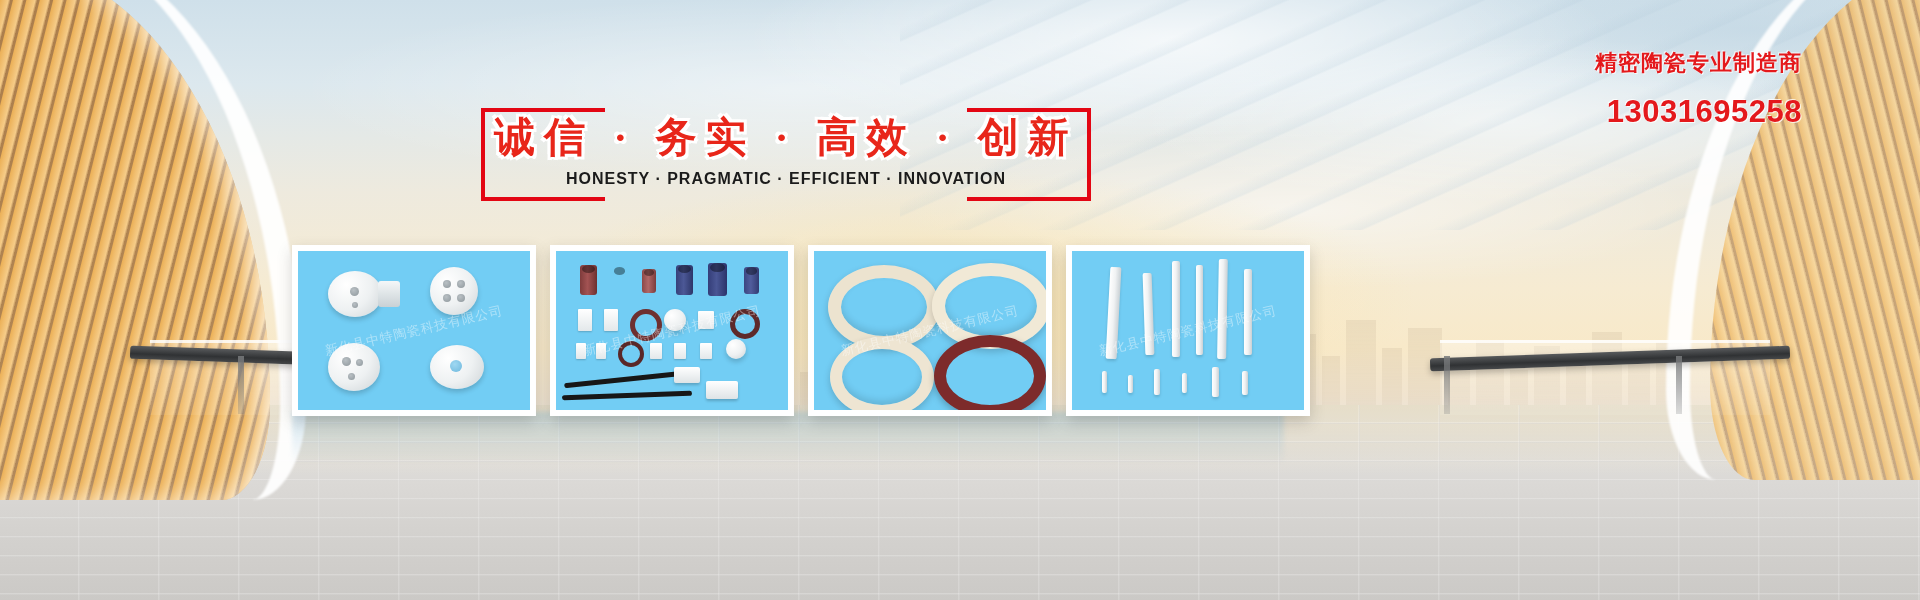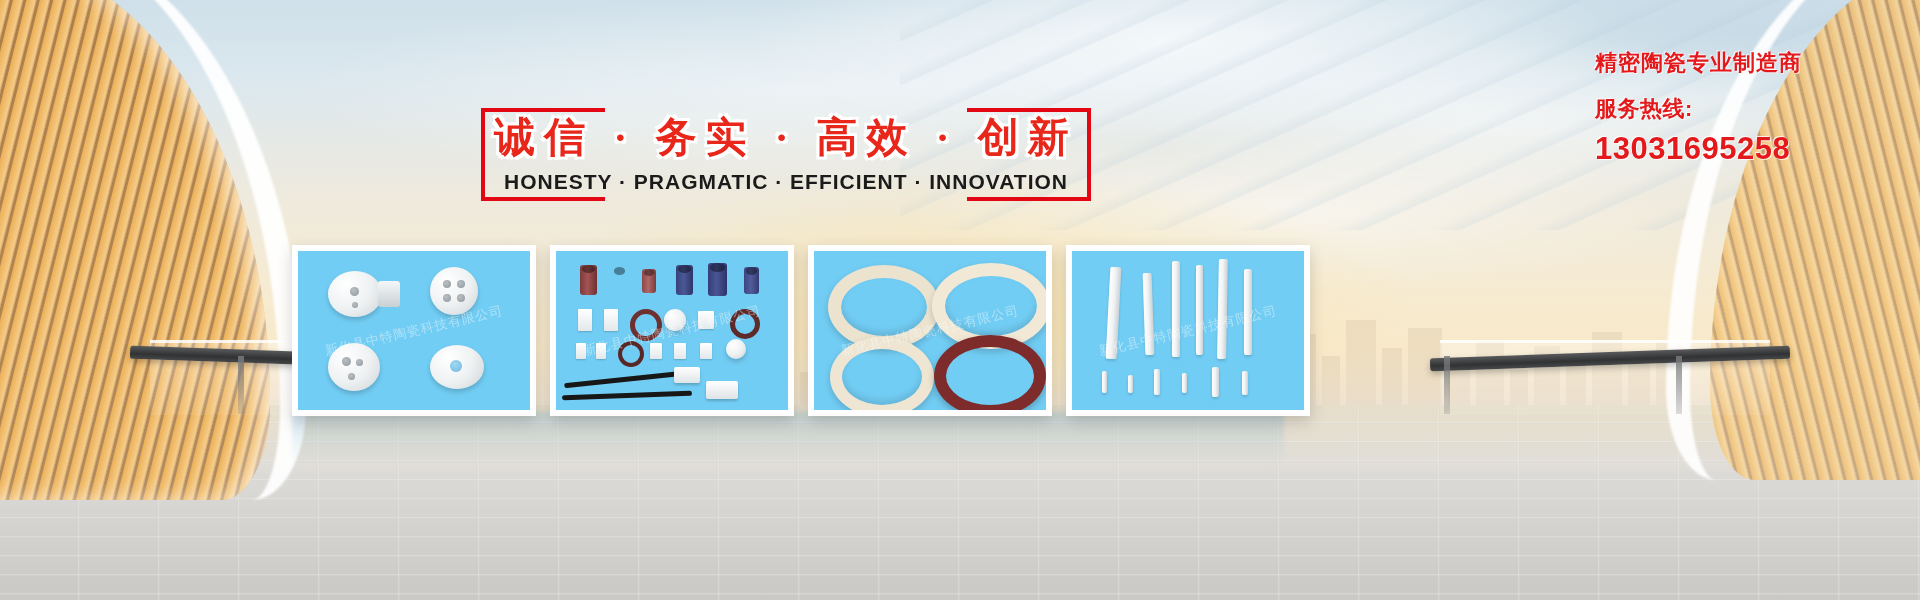--- a/index.html
+++ b/index.html
@@ -189,32 +189,32 @@
     text-shadow:
        2px 0 0 #fff, -2px 0 0 #fff, 0 2px 0 #fff, 0 -2px 0 #fff,
        2px 2px 0 #fff, -2px 2px 0 #fff, 2px -2px 0 #fff, -2px -2px 0 #fff,
        3px 3px 0 #fff, -3px 3px 0 #fff, 3px -3px 0 #fff, -3px -3px 0 #fff;
     white-space: nowrap;
   }
   .slogan-en {
     position: absolute;
     left: 0; right: 0; top: 62px;
     text-align: center;
-    font-size: 21px;
+    font-size: 16px;
     font-weight: bold;
     letter-spacing: 1.0px;
     color: #1b1b1b;
     white-space: nowrap;
   }
 
   
   .contact {
     position: absolute;
     right: 118px; top: 48px;
-    text-align: left;
+    text-align: right;
     color: #e4191c;
   }
   .contact .line1 {
     font-size: 22px;
     font-weight: bold;
     letter-spacing: 1px;
     margin-bottom: 16px;
     text-shadow: 1px 1px 0 rgba(255,255,255,.75), -1px -1px 0 rgba(255,255,255,.75);
   }
   .contact .line2 {
@@ -369,21 +369,20 @@
 
   <div class="slogan">
     <div class="bracket l"></div>
     <div class="bracket r"></div>
     <div class="slogan-cn">诚信 · 务实 · 高效 · 创新</div>
     <div class="slogan-en">HONESTY · PRAGMATIC · EFFICIENT · INNOVATION</div>
   </div>
 
   <div class="contact">
     <div class="line1">精密陶瓷专业制造商</div>
-    <div class="line2">服务热线:</div>
     <div class="phone">13031695258</div>
   </div>
 
   <div class="panel-reflect"></div>
 
   <div class="panels">
 
     <div class="panel">
       <div class="panel-stage">
         <div class="cer disc" style="left:30px;top:20px;width:54px;height:46px">

